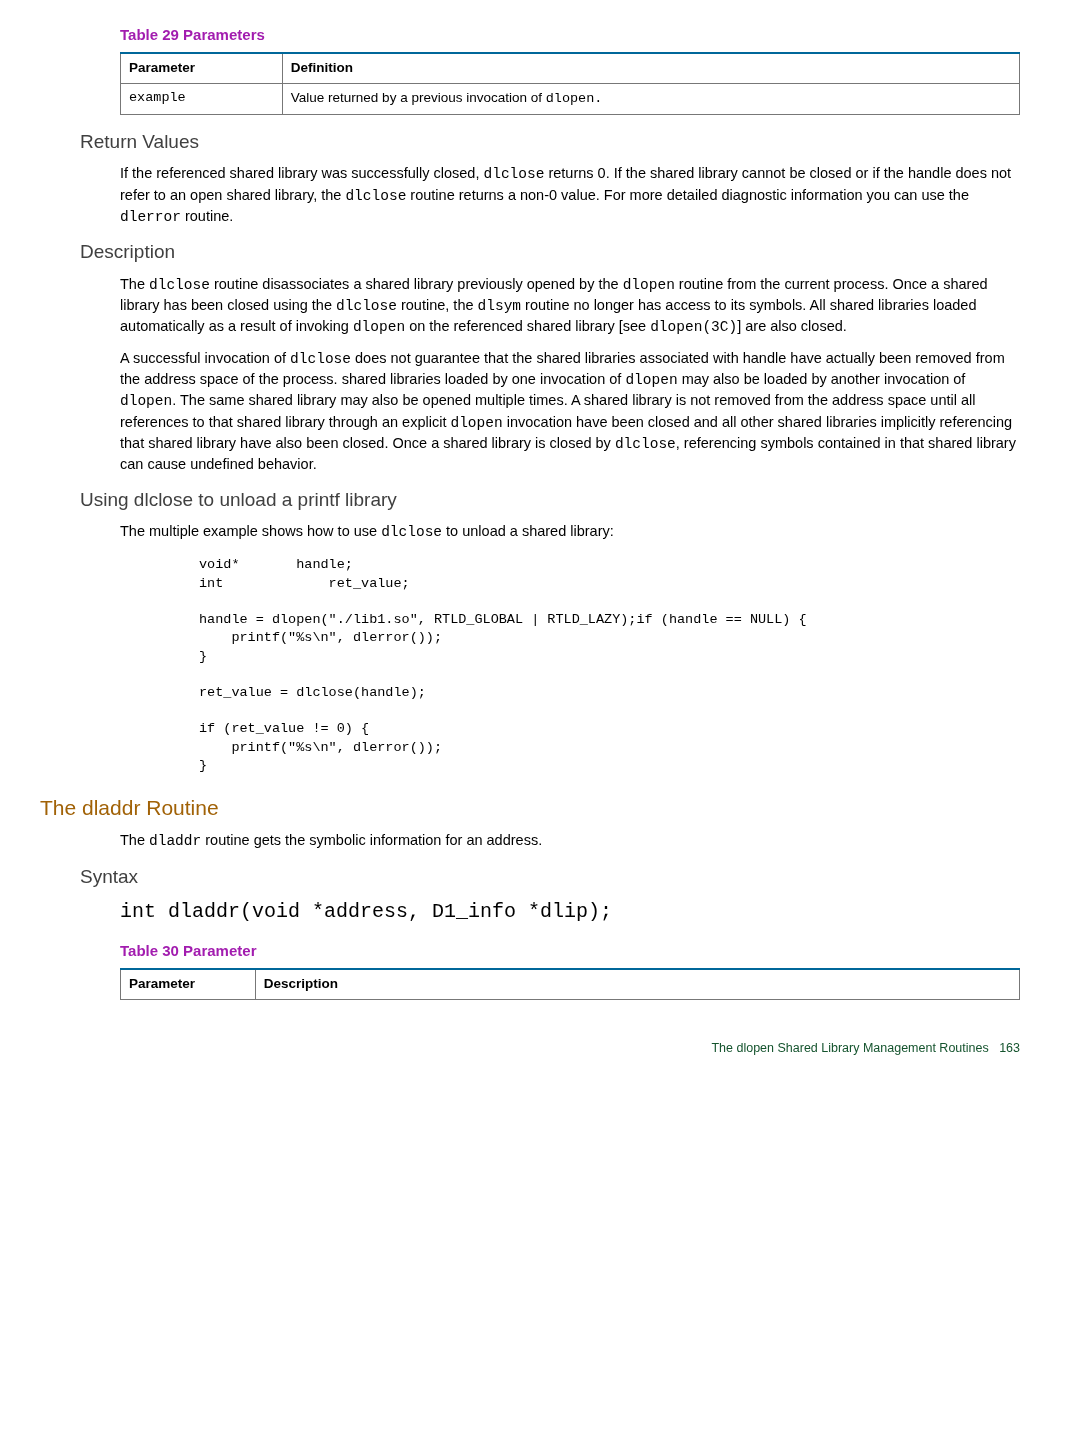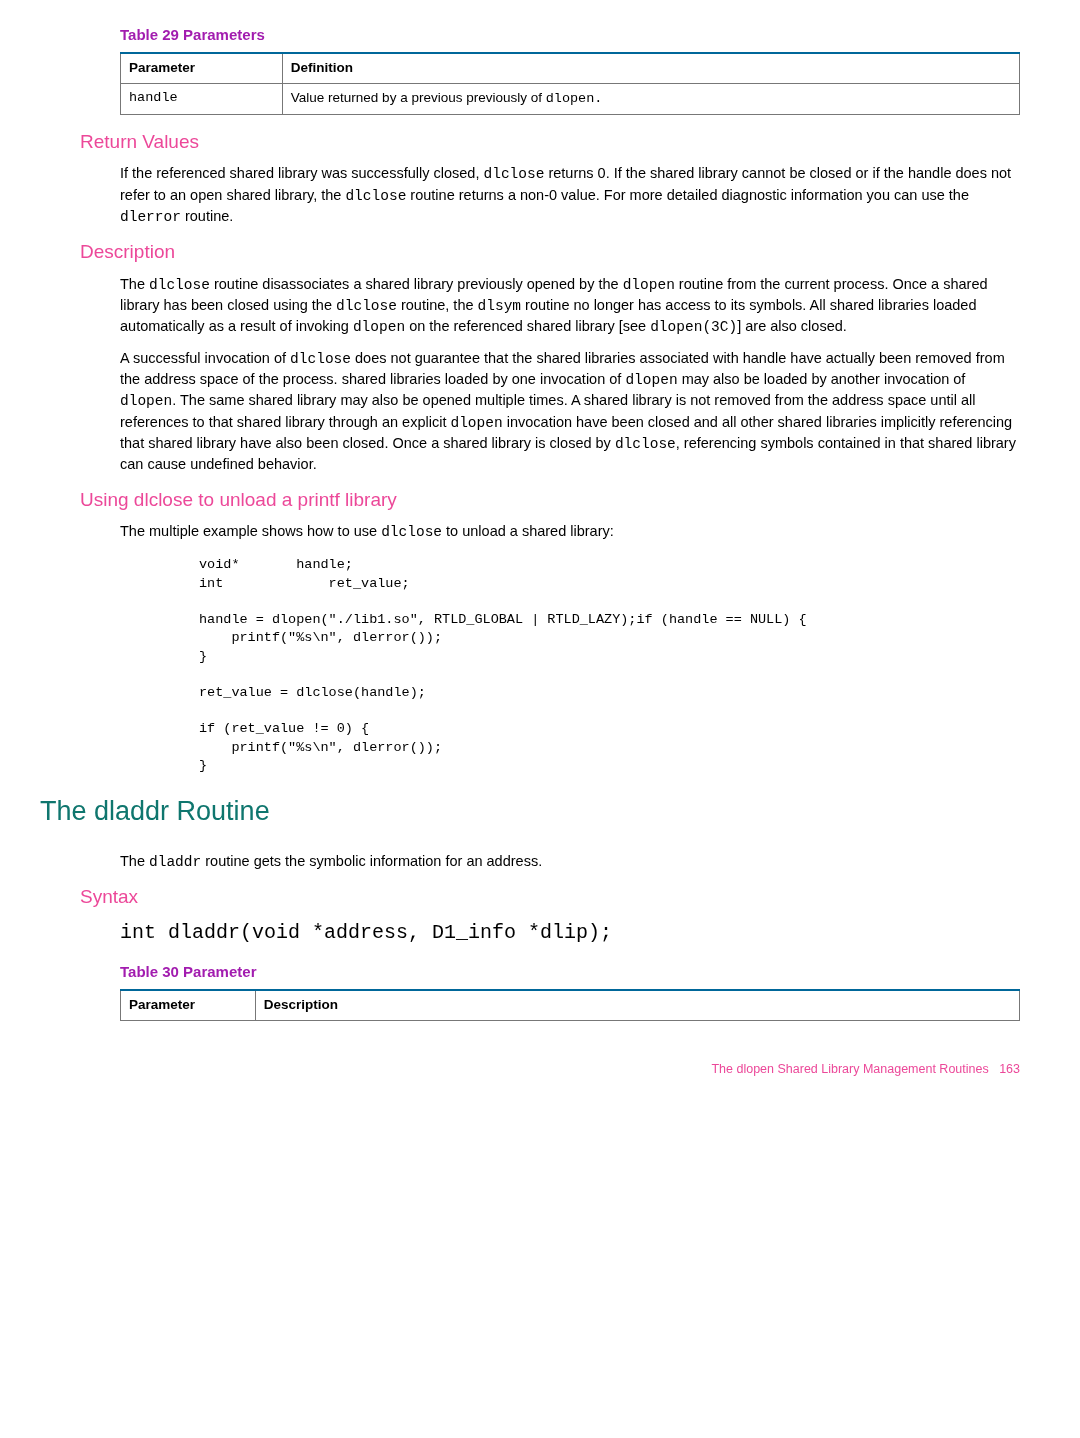--- a/index.html
+++ b/index.html
@@ -28,30 +28,30 @@
     padding: 5px 8px;
     text-align: left;
   }
   table thead tr {
     border-top: 2.5px solid #00679a;
   }
   table th {
     font-weight: bold;
   }
   h3.section {
-    color: #ec4899;
+    color: #404040;
     font-weight: normal;
     font-size: 19px;
     margin: 12px 0 8px -40px;
   }
   h2.major {
-    color: #0f766e;
+    color: #a16207;
     font-weight: normal;
-    font-size: 27px;
-    margin: 18px 0 20px -80px;
+    font-size: 21px;
+    margin: 18px 0 8px -80px;
   }
   .body-text {
     margin: 0 0 10px 0;
   }
   .mono {
     font-family: "Courier New", monospace;
   }
   pre.code {
     font-family: "Courier New", monospace;
     font-size: 13.5px;
@@ -61,40 +61,40 @@
   }
   pre.syntax {
     font-family: "Courier New", monospace;
     font-size: 20px;
     margin: 4px 0 14px 0;
   }
   .footer {
     text-align: right;
     font-size: 12.5px;
     margin-top: 40px;
-    color: #ec4899;
+    color: #14532d;
   }
   .col-param { width: 18%; }
   .col-param2 { width: 15%; }
 </style>
 </head>
 <body>
 
 <div class="table-caption">Table 29 Parameters</div>
 <table>
   <thead>
     <tr>
       <th class="col-param">Parameter</th>
       <th>Definition</th>
     </tr>
   </thead>
   <tbody>
     <tr>
-      <td class="mono">handle</td>
-      <td><span>Value returned by a previous previously of </span><span class="mono">dlopen.</span></td>
+      <td class="mono">example</td>
+      <td><span>Value returned by a previous invocation of </span><span class="mono">dlopen.</span></td>
     </tr>
   </tbody>
 </table>
 
 <h3 class="section">Return Values</h3>
 <p class="body-text"><span>If the referenced shared library was successfully closed, </span><span class="mono">dlclose</span><span> returns 0. If the shared library cannot be closed or if the handle does not refer to an open shared library, the </span><span class="mono">dlclose</span><span> routine returns a non-0 value. For more detailed diagnostic information you can use the </span><span class="mono">dlerror</span><span> routine.</span></p>
 
 <h3 class="section">Description</h3>
 <p class="body-text"><span>The </span><span class="mono">dlclose</span><span> routine disassociates a shared library previously opened by the </span><span class="mono">dlopen</span><span> routine from the current process. Once a shared library has been closed using the </span><span class="mono">dlclose</span><span> routine, the </span><span class="mono">dlsym</span><span> routine no longer has access to its symbols. All shared libraries loaded automatically as a result of invoking </span><span class="mono">dlopen</span><span> on the referenced shared library [see </span><span class="mono">dlopen(3C)</span><span>] are also closed.</span></p>
 <p class="body-text"><span>A successful invocation of </span><span class="mono">dlclose</span><span> does not guarantee that the shared libraries associated with handle have actually been removed from the address space of the process. shared libraries loaded by one invocation of </span><span class="mono">dlopen</span><span> may also be loaded by another invocation of </span><span class="mono">dlopen</span><span>. The same shared library may also be opened multiple times. A shared library is not removed from the address space until all references to that shared library through an explicit </span><span class="mono">dlopen</span><span> invocation have been closed and all other shared libraries implicitly referencing that shared library have also been closed. Once a shared library is closed by </span><span class="mono">dlclose</span><span>, referencing symbols contained in that shared library can cause undefined behavior.</span></p>

